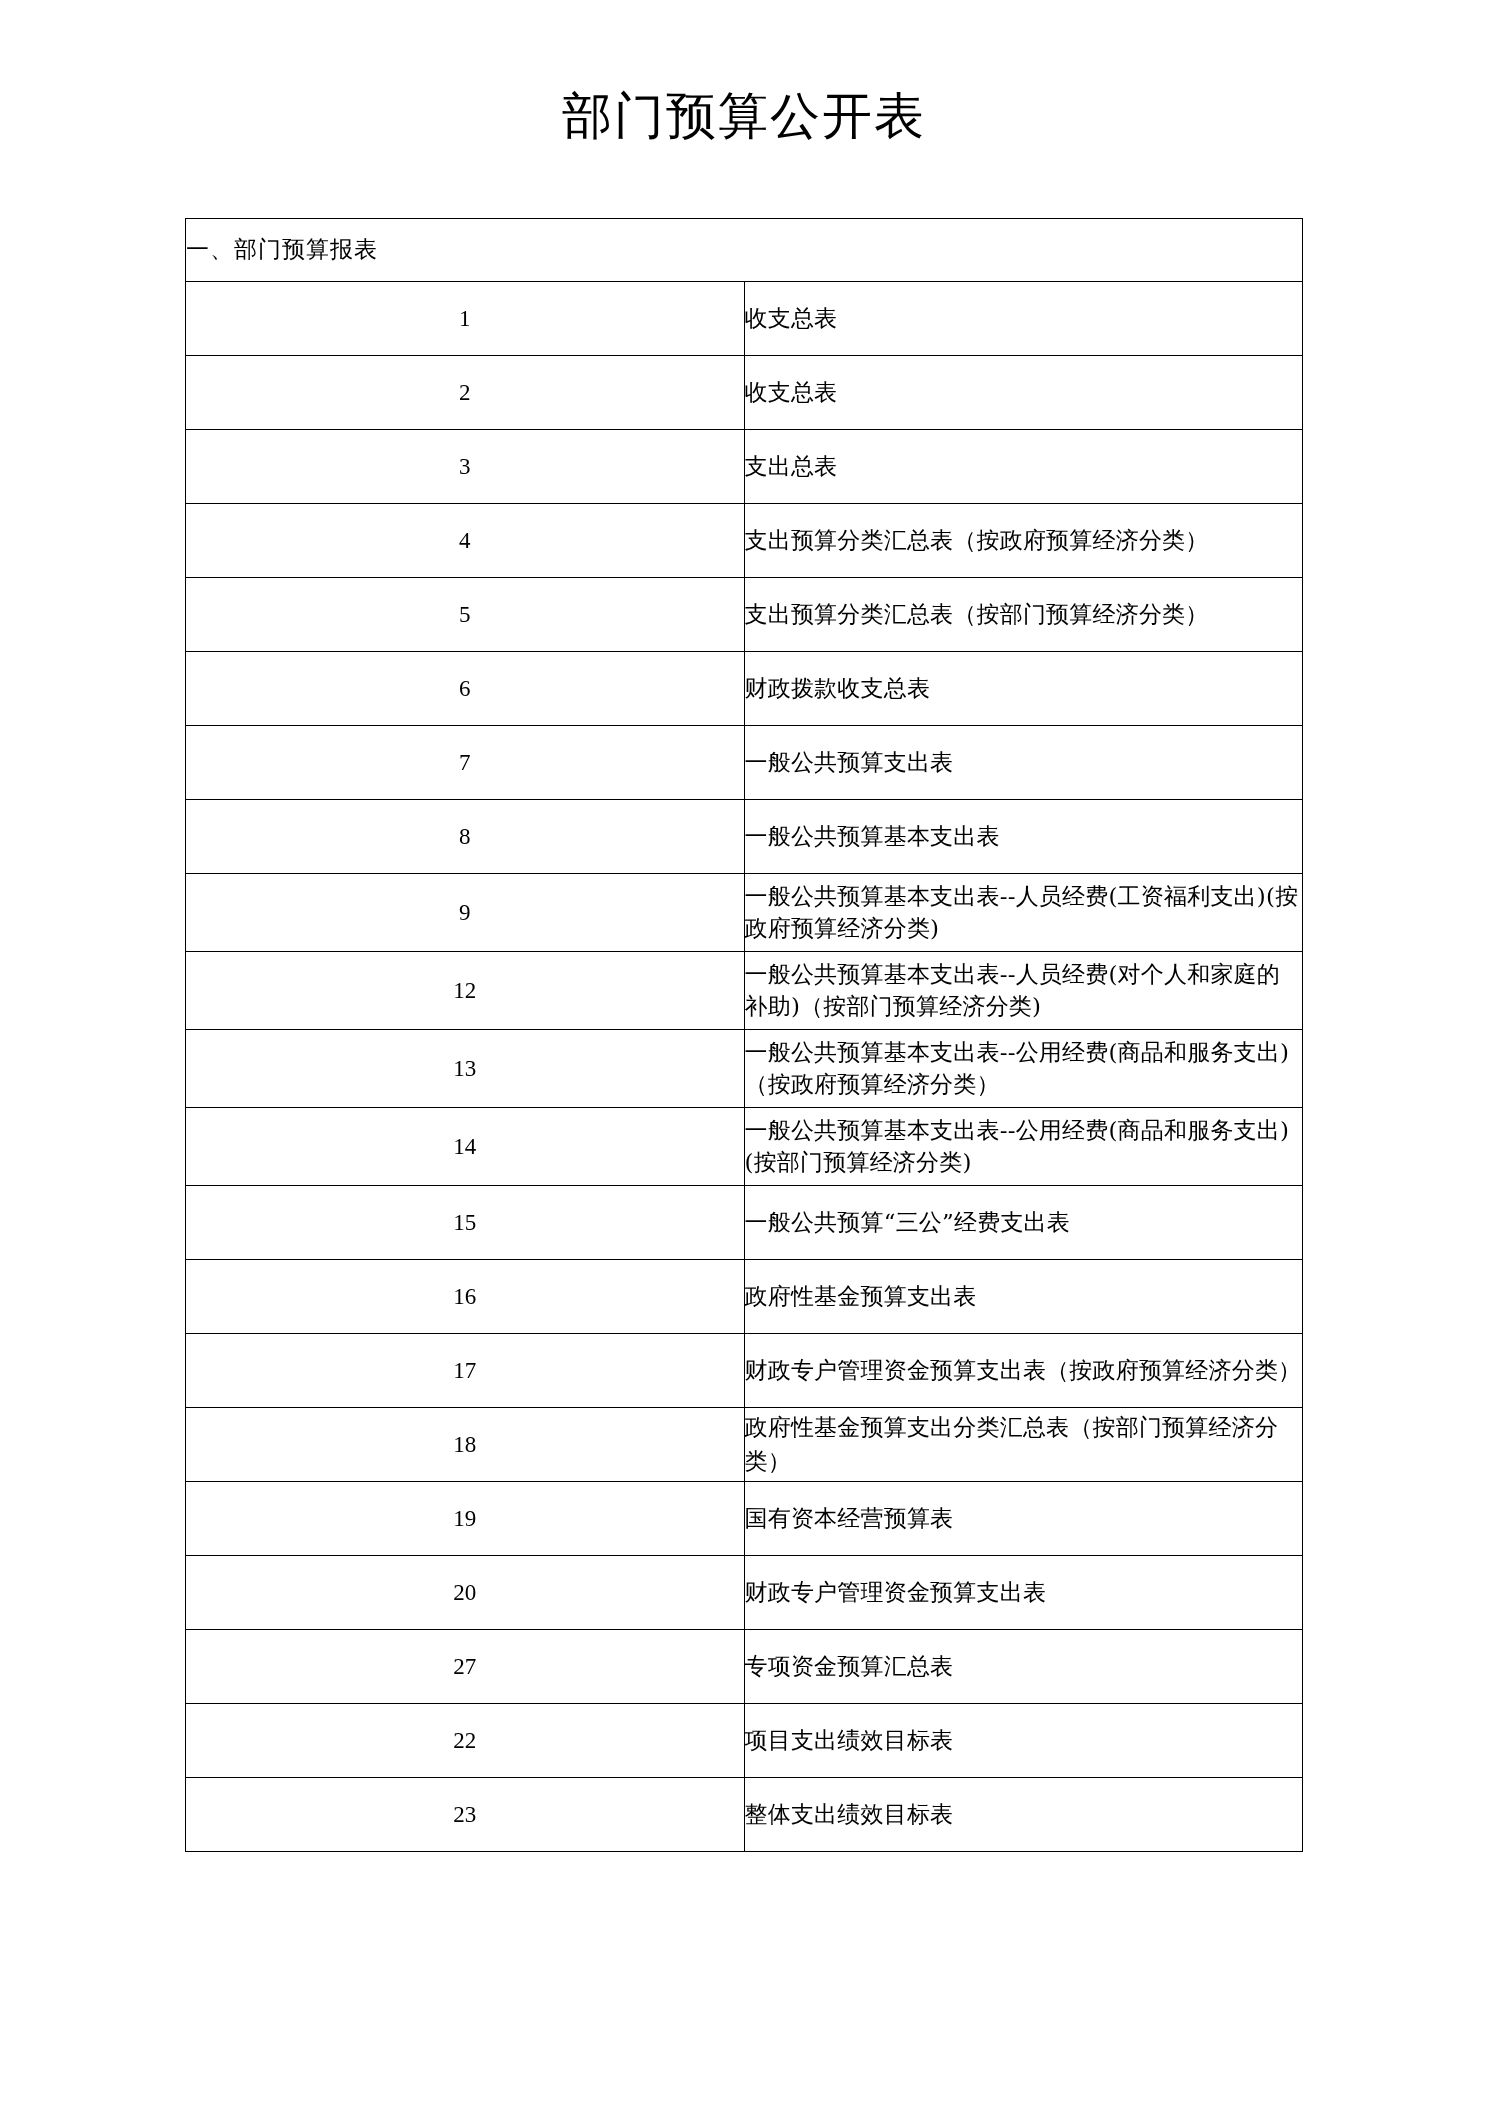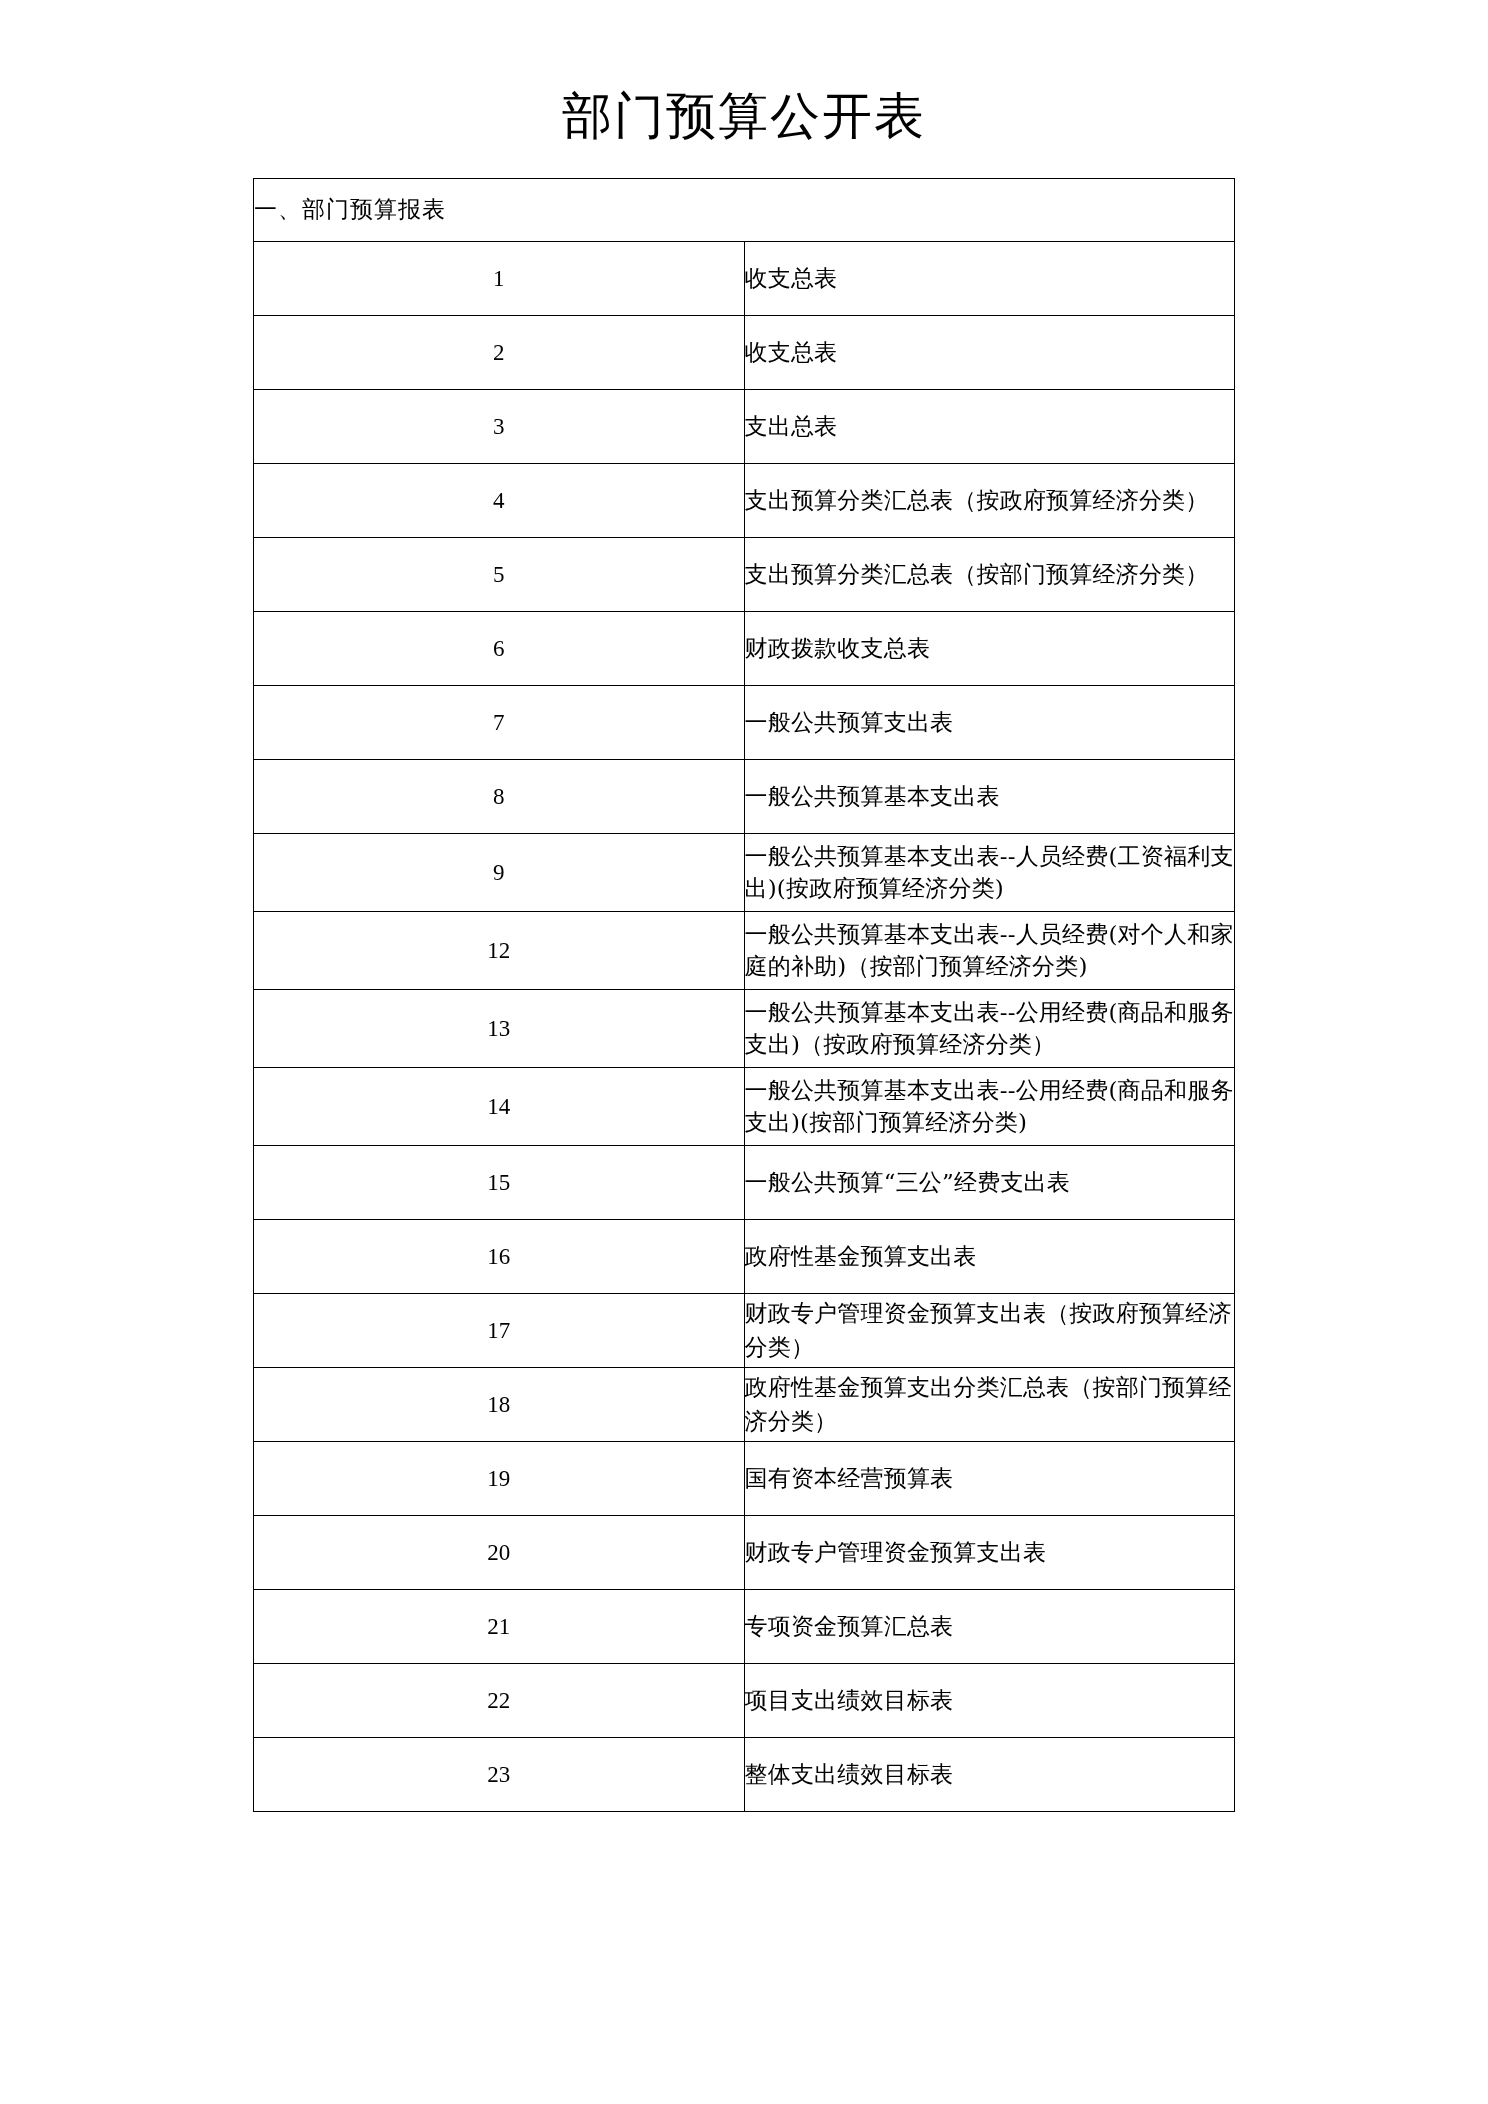--- a/index.html
+++ b/index.html
@@ -25,22 +25,22 @@
     font-size: 50px;
     font-family: "DejaVu Sans", "Liberation Sans", sans-serif;
     font-weight: normal;
     letter-spacing: 2px;
     margin: 0;
     padding-top: 86px;
     padding-bottom: 0;
     line-height: 1.2;
   }
   .table-wrap {
-    margin: 32px auto 0 auto;
-    width: 982px;
+    margin: 72px auto 0 auto;
+    width: 1118px;
   }
   table.budget {
     border-collapse: collapse;
     width: 100%;
     table-layout: fixed;
   }
   table.budget td {
     border: 1px solid #000000;
     font-size: 23px;
     line-height: 1.45;
@@ -154,21 +154,21 @@
           </tr>
           <tr>
             <td class="num-cell">19</td>
             <td class="name-cell">国有资本经营预算表</td>
           </tr>
           <tr>
             <td class="num-cell">20</td>
             <td class="name-cell">财政专户管理资金预算支出表</td>
           </tr>
           <tr>
-            <td class="num-cell">21</td>
+            <td class="num-cell">27</td>
             <td class="name-cell">专项资金预算汇总表</td>
           </tr>
           <tr>
             <td class="num-cell">22</td>
             <td class="name-cell">项目支出绩效目标表</td>
           </tr>
           <tr>
             <td class="num-cell">23</td>
             <td class="name-cell">整体支出绩效目标表</td>
           </tr>

